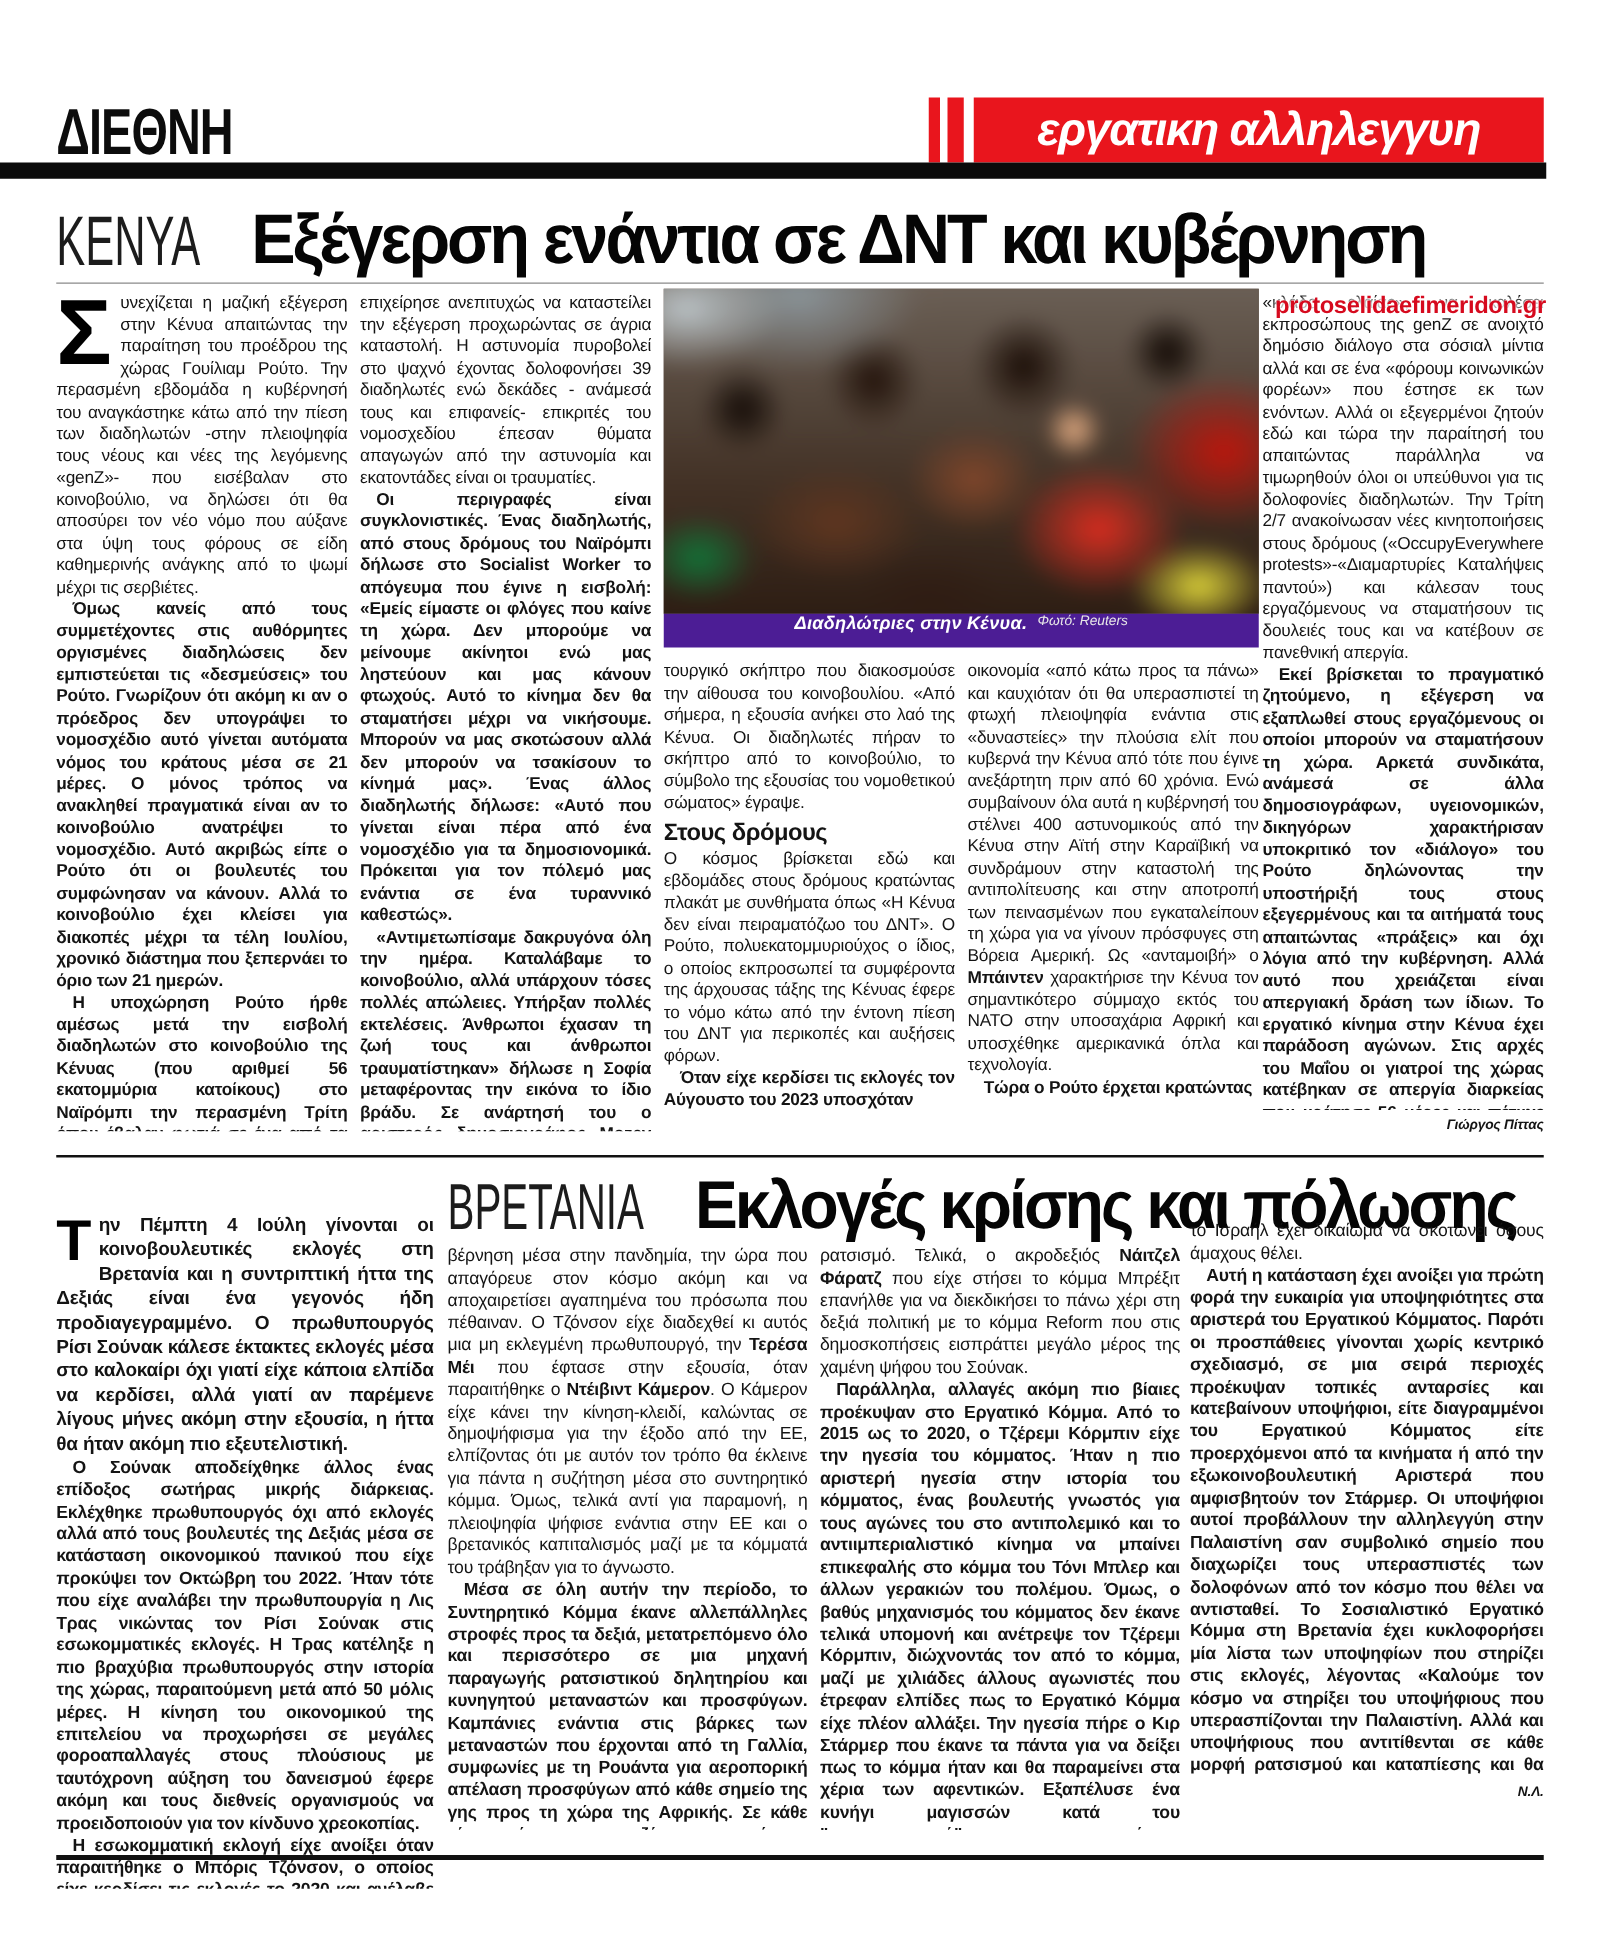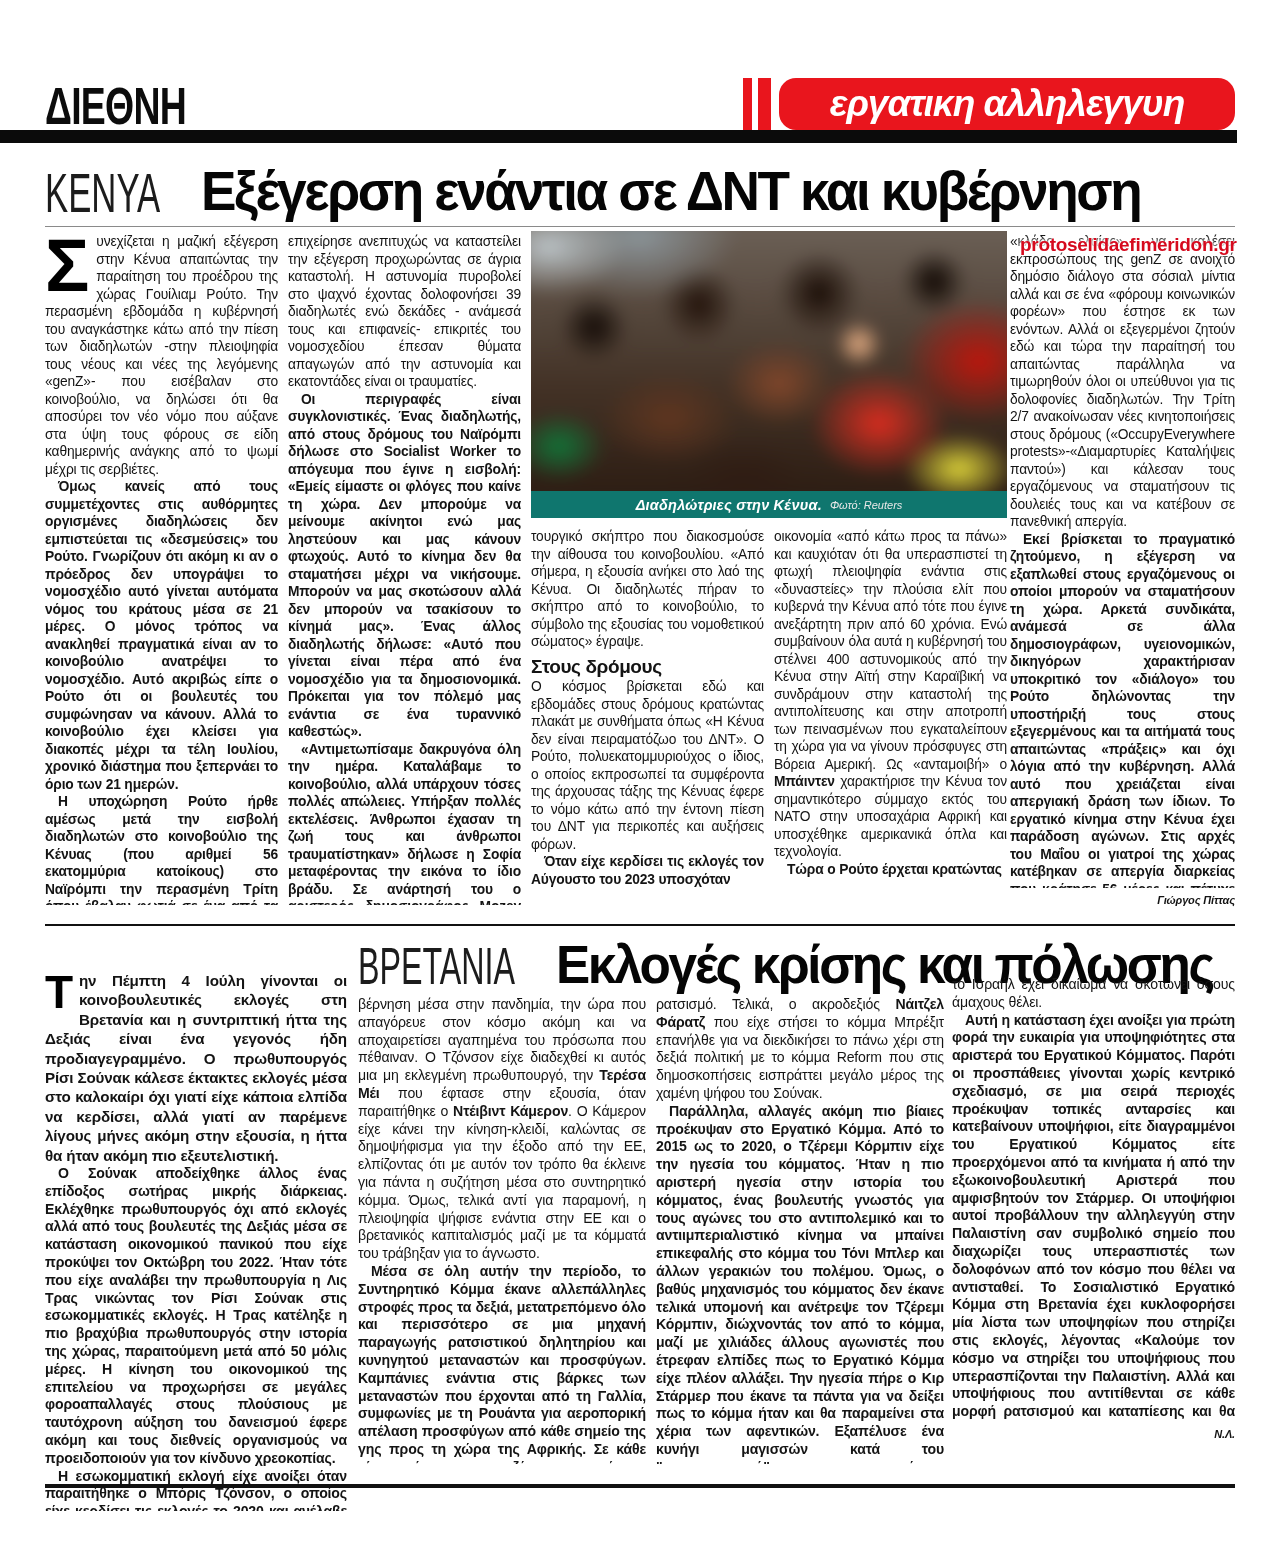--- a/index.html
+++ b/index.html
@@ -13,21 +13,21 @@
 
   
   .section-label{
     font-weight:bold; font-size:52px; letter-spacing:-1px;
     transform:scaleX(.72); transform-origin:left bottom; display:inline-block;
     color:#0c0c0c; white-space:nowrap;
   }
   .mast-bar{ background:var(--red); }
   .masthead{
     background:var(--red); color:#fff; display:flex; align-items:center; justify-content:center;
-    font-style:italic; font-weight:bold; font-size:37px; letter-spacing:-1px; white-space:nowrap;border-radius:17px;
+    font-style:italic; font-weight:bold; font-size:37px; letter-spacing:-1px; white-space:nowrap;
   }
   .black-band{ background:#0b0b0b; }
 
   
   .kicker{
     font-weight:normal; color:#1c1c1c; letter-spacing:0px;
     transform:scaleX(.62); transform-origin:left bottom; display:inline-block; white-space:nowrap;
   }
   .headline{
     font-weight:bold; color:#050505; letter-spacing:-2.5px;
@@ -72,21 +72,21 @@
       radial-gradient(ellipse 90px 70px at 72% 72%, #c3352a, rgba(195,53,42,0) 78%),
       radial-gradient(ellipse 70px 55px at 52% 58%, #7a4a33, rgba(122,74,51,0) 78%),
       radial-gradient(ellipse 90px 60px at 30% 70%, #5d3a28, rgba(93,58,40,0) 78%),
       radial-gradient(ellipse 60px 45px at 8% 80%, #20713f, rgba(32,113,63,0) 78%),
       radial-gradient(ellipse 80px 50px at 45% 92%, #31211a, rgba(49,33,26,0) 78%),
       radial-gradient(ellipse 70px 45px at 88% 88%, #d8d04f, rgba(216,208,79,0) 80%),
       radial-gradient(circle 30px at 68% 44%, #e0b08c, rgba(224,176,140,0) 80%),
       linear-gradient(180deg, #6d645c 0%, #43352b 60%, #2e2119 100%);
   }
   .caption-bar{
-    background:#0f766e; color:#fff; display:flex; align-items:center; justify-content:center;
+    background:#4c1d95; color:#fff; display:flex; align-items:flex-start; justify-content:center;
     gap:8px; white-space:nowrap;
   }
   .caption-main{ font-style:italic; font-weight:bold; font-size:14.5px; letter-spacing:.2px; }
   .caption-credit{ font-style:italic; font-size:11px; color:#e8e8e8; }
 
   
   .watermark{
     color:#d60a1e; font-weight:bold; font-size:19px; letter-spacing:-0.3px;
     text-shadow:0 0 2px #fff, 0 0 4px #fff, 0 0 6px #fff; white-space:nowrap;
   }

